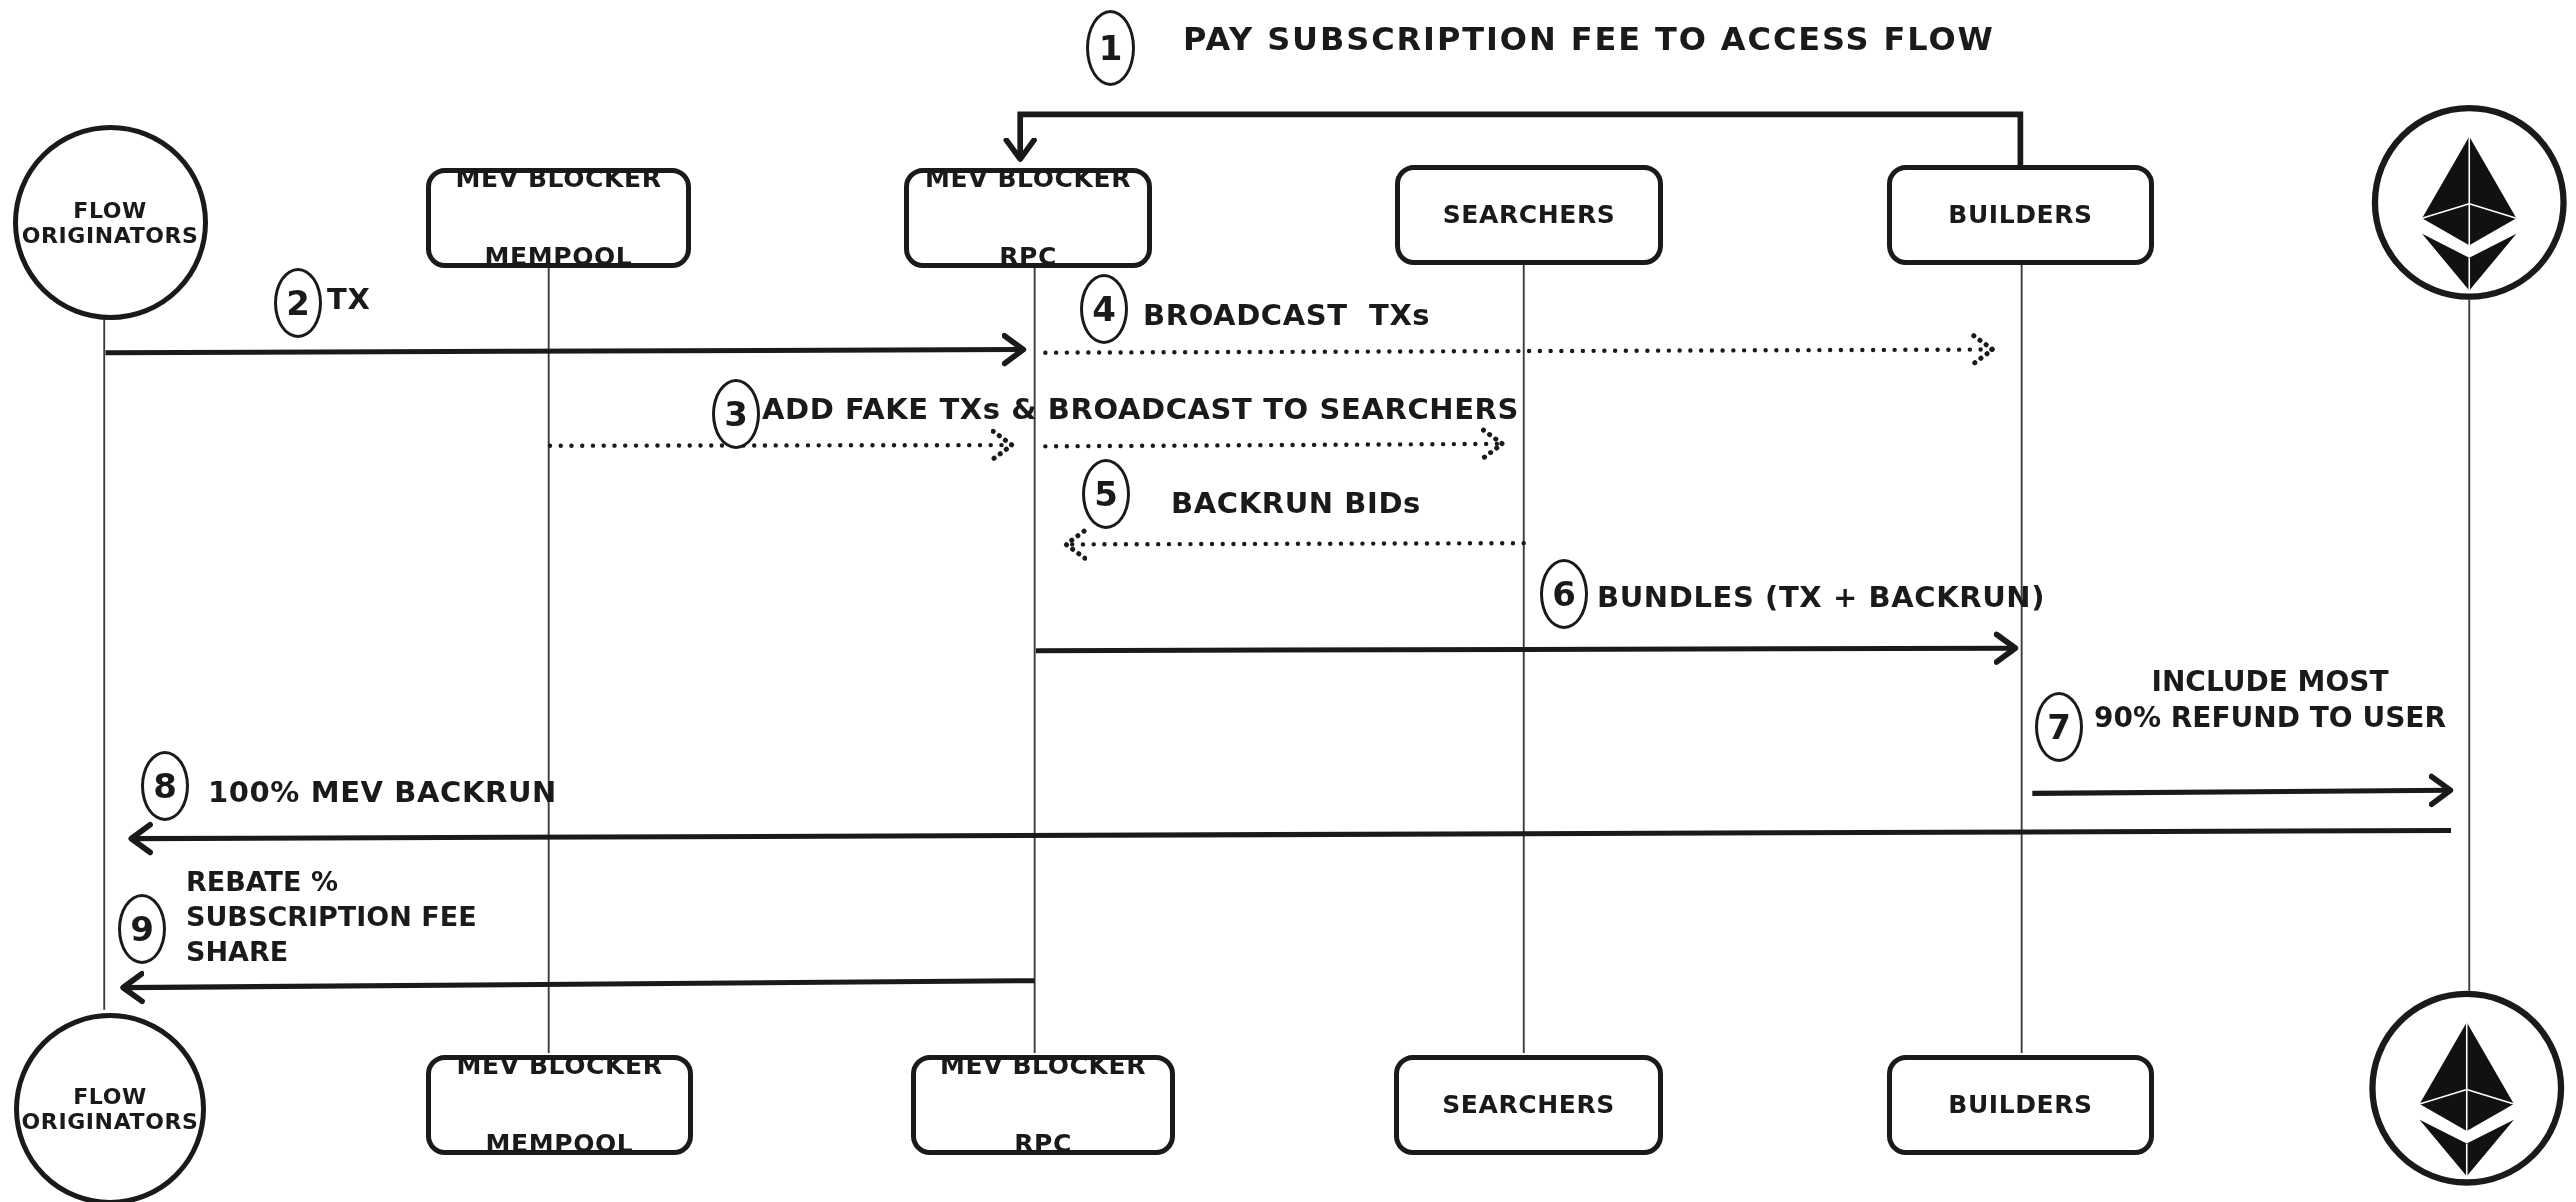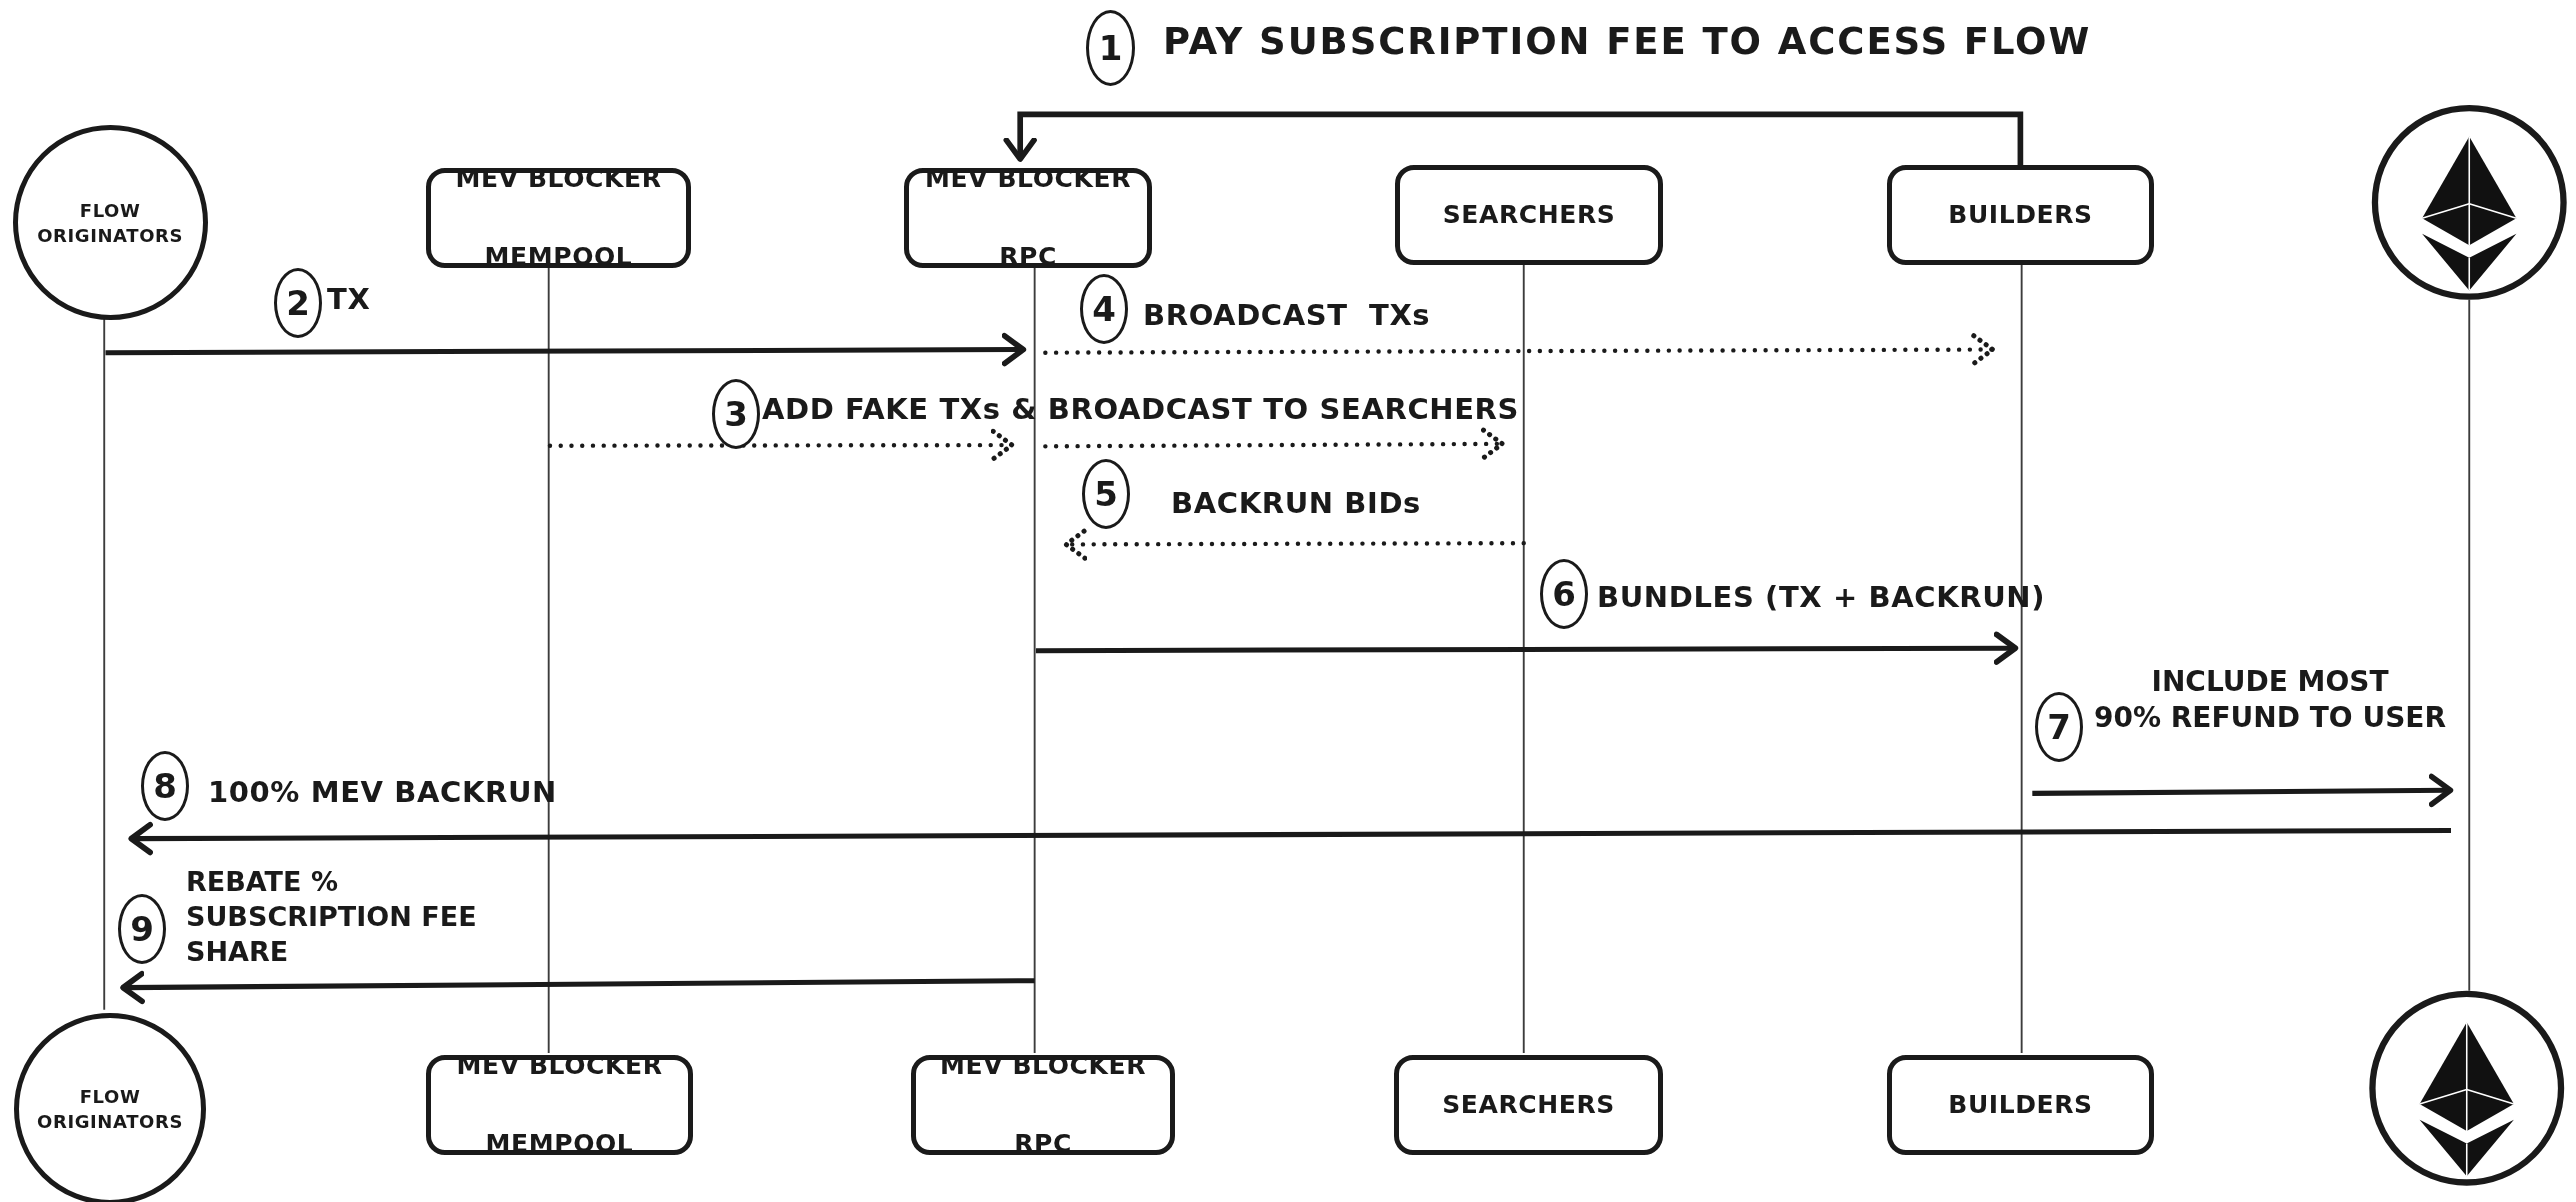--- a/index.html
+++ b/index.html
@@ -2,27 +2,27 @@
 <html style="font-size:10px"><head>
 <meta charset="utf-8">
 <style>
   html,body{margin:0;padding:0;background:#ffffff;}
   .stage{position:relative;width:2576px;height:1202px;background:#ffffff;overflow:hidden;
          font-family:"DejaVu Sans",sans-serif;color:#1a1a1a;}
   .layer{position:absolute;left:0;top:0;}
   .node{position:absolute;display:flex;flex-direction:column;align-items:center;justify-content:center;
         background:#ffffff;text-align:center;font-weight:bold;color:#1a1a1a;}
   .box{border:5px solid #1a1a1a;border-radius:19px;font-size:25px;line-height:34px;letter-spacing:0.6px;gap:44px;}
-  .circle{border:5.7px solid #1a1a1a;border-radius:50%;font-size:18px;line-height:25px;letter-spacing:0.6px;}
+  .circle{border:5.7px solid #1a1a1a;border-radius:50%;font-size:22px;line-height:25px;letter-spacing:0.6px;}
   .stepnum{position:absolute;width:42px;height:64px;border:3.1px solid #1a1a1a;border-radius:50%;
            display:flex;align-items:center;justify-content:center;font-size:34px;font-weight:bold;
            background:#ffffff;}
   .stepnum.big{width:43px;height:70px;}
   .steplabel{position:absolute;font-size:29px;font-weight:bold;letter-spacing:0.6px;white-space:pre;}
-  .title{font-size:37px;letter-spacing:1.9px;}
+  .title{font-size:32px;letter-spacing:1.9px;margin-left:20px;}
   .mlabel{position:absolute;font-weight:bold;}
   .mlabel span{display:block;}
   .center{text-align:center;}
 </style>
 </head>
 <body>
 
 <div class="stage">
 
   <svg class="layer" width="2576" height="1202" viewBox="0 0 4096 1912">

